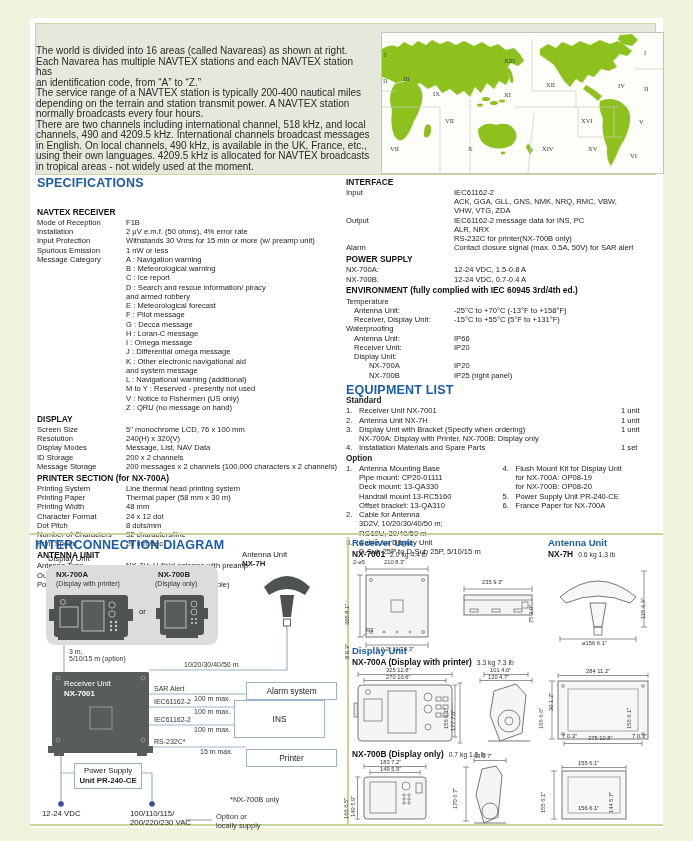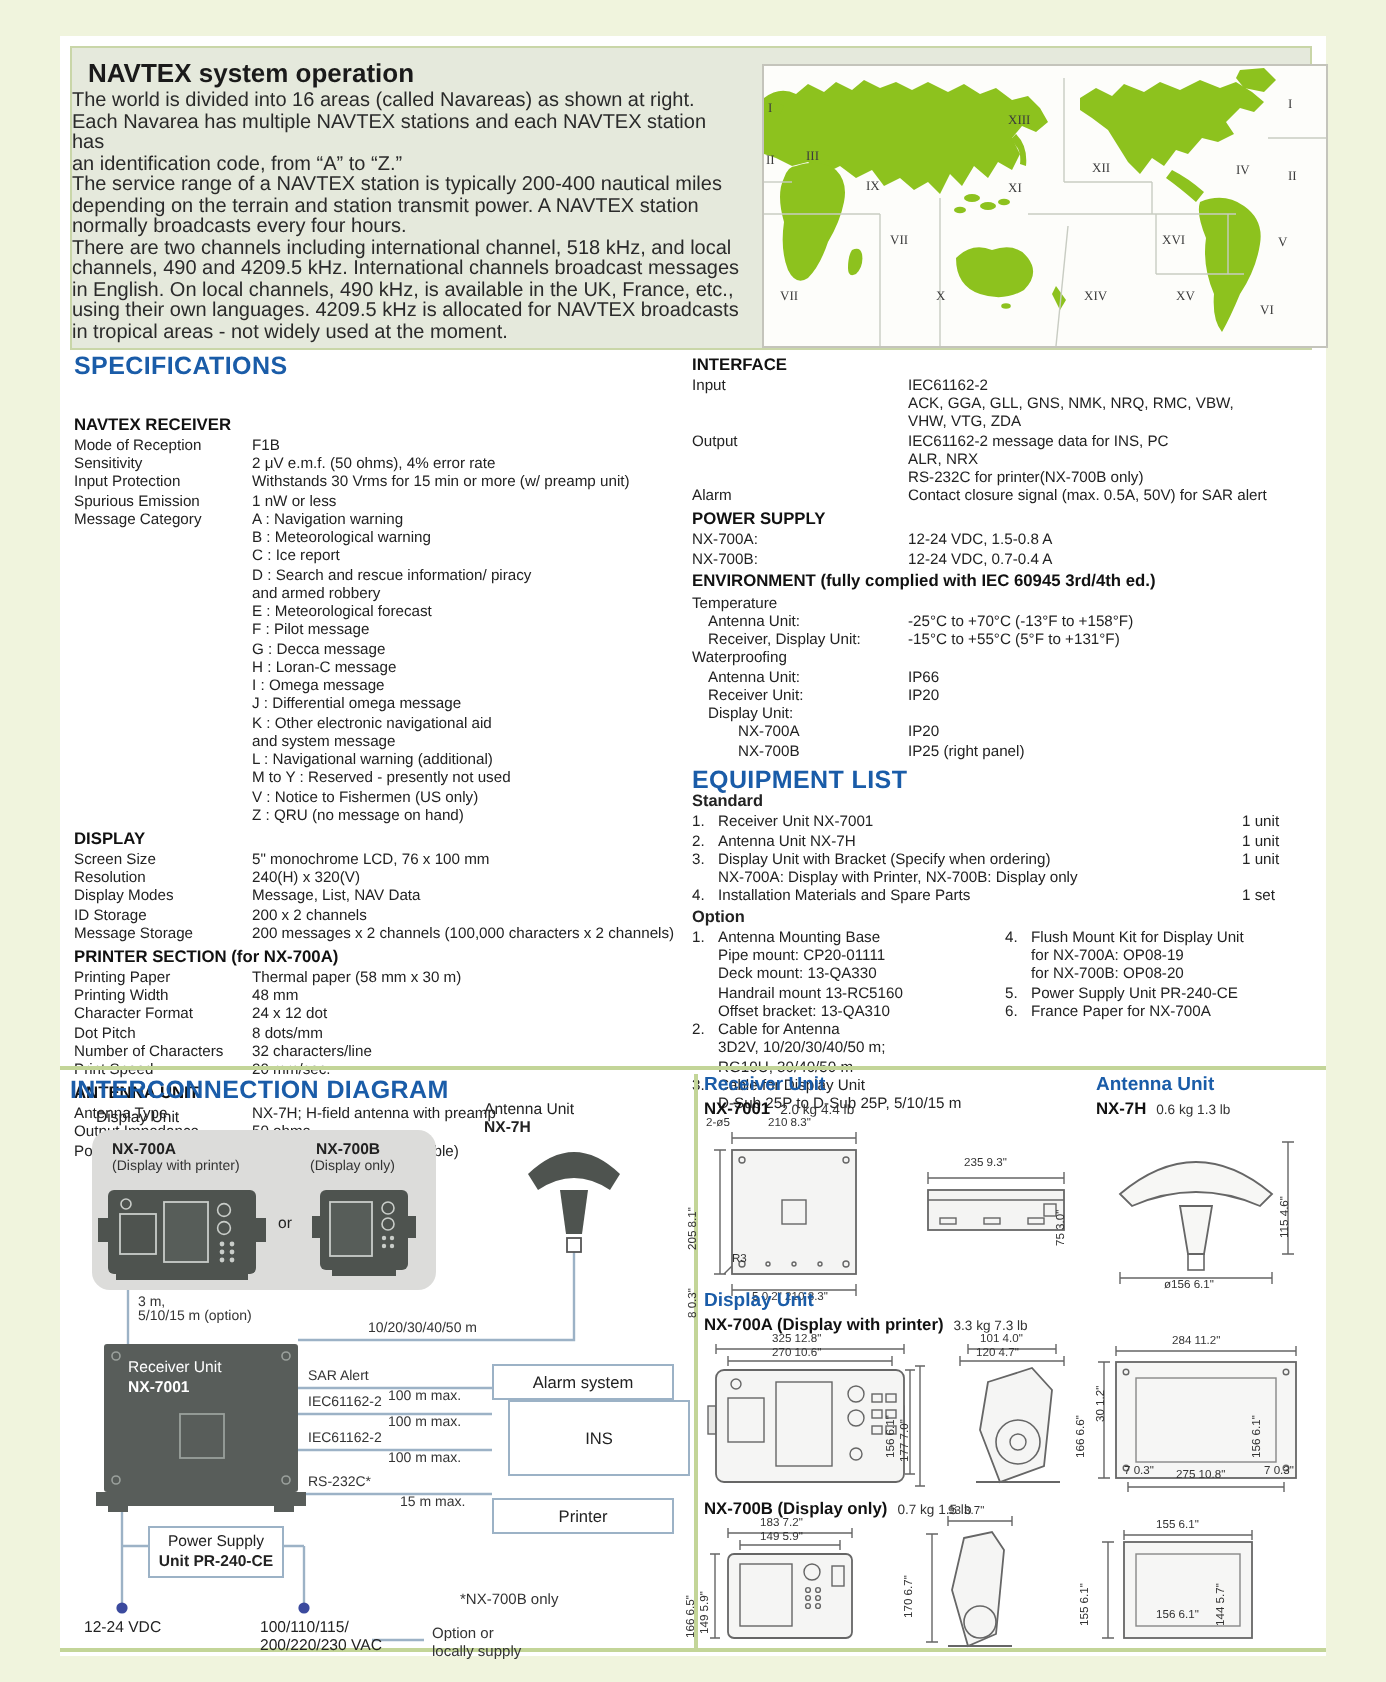--- a/index.html
+++ b/index.html
@@ -60,21 +60,20 @@
   .vdim{position:absolute;font-size:5.8px;color:#333;white-space:nowrap;transform:rotate(-90deg);transform-origin:left bottom}
   svg{display:block}
 </style>
 </head>
 <body>
 
 <div id="page">
 <div id="content">
 
   <div id="introBox" class="abs">
-    <div id="introTitle" class="abs">NAVTEX system operation</div>
     <div id="introBody" class="abs">The world is divided into 16 areas (called Navareas) as shown at right.
 Each Navarea has multiple NAVTEX stations and each NAVTEX station has
 an identification code, from “A” to “Z.”
 The service range of a NAVTEX station is typically 200-400 nautical miles
 depending on the terrain and station transmit power. A NAVTEX station
 normally broadcasts every four hours.
 There are two channels including international channel, 518 kHz, and local
 channels, 490 and 4209.5 kHz. International channels broadcast messages
 in English. On local channels, 490 kHz, is available in the UK, France, etc.,
 using their own languages. 4209.5 kHz is allocated for NAVTEX broadcasts
@@ -139,21 +138,21 @@
   <div id="specH" class="abs blue">SPECIFICATIONS</div>
 
   <div id="colL" class="abs">
     <div style="height:13px"></div>
     <div class="h3">NAVTEX RECEIVER</div>
     <div class="srow">
           <span class="sl">Mode of Reception</span>
           <span class="sv">F1B</span>
         </div>
     <div class="srow">
-          <span class="sl">Sensitivity</span>
+          <span class="sl">Installation</span>
           <span class="sv">2 μV e.m.f. (50 ohms), 4% error rate</span>
         </div>
     <div class="srow">
           <span class="sl">Input Protection</span>
           <span class="sv">Withstands 30 Vrms for 15 min or more (w/ preamp unit)</span>
         </div>
     <div class="srow">
           <span class="sl">Spurious Emission</span>
           <span class="sv">1 nW or less</span>
         </div>
@@ -192,20 +191,24 @@
         </div>
     <div class="srow">
           <span class="sl">ID Storage</span>
           <span class="sv">200 x 2 channels</span>
         </div>
     <div class="srow">
           <span class="sl">Message Storage</span>
           <span class="sv">200 messages x 2 channels (100,000 characters x 2 channels)</span>
         </div>
     <div class="h3">PRINTER SECTION (for NX-700A)</div>
+    <div class="srow">
+          <span class="sl">Printing System</span>
+          <span class="sv">Line thermal head printing system</span>
+        </div>
     <div class="srow">
           <span class="sl">Printing Paper</span>
           <span class="sv">Thermal paper (58 mm x 30 m)</span>
         </div>
     <div class="srow">
           <span class="sl">Printing Width</span>
           <span class="sv">48 mm</span>
         </div>
     <div class="srow">
           <span class="sl">Character Format</span>
@@ -455,21 +458,21 @@
     <span class="dlab7" style="left:160px;top:158px">100 m max.</span>
     <span class="dlab7" style="left:120px;top:161px">IEC61162-2</span>
     <span class="dlab7" style="left:160px;top:171px">100 m max.</span>
     <span class="dlab7" style="left:120px;top:179px">IEC61162-2</span>
     <span class="dlab7" style="left:160px;top:189px">100 m max.</span>
     <span class="dlab7" style="left:120px;top:201px">RS-232C*</span>
     <span class="dlab7" style="left:166px;top:211px">15 m max.</span>
     <div class="cbox" style="left:212px;top:145px;width:89px;height:16px">
           <span>Alarm system</span>
         </div>
-    <div class="cbox" style="left:220px;top:163px;width:89px;height:36px">
+    <div class="cbox" style="left:200px;top:163px;width:89px;height:36px">
           <span>INS</span>
         </div>
     <div class="cbox" style="left:212px;top:212px;width:89px;height:16px">
           <span>Printer</span>
         </div>
     <div class="cbox" style="left:40px;top:226px;width:66px;height:24px;flex-direction:column;line-height:10px;font-size:7.8px">
       <span>Power Supply</span>
       <span class="b">Unit PR-240-CE</span>
     </div>
     <span class="dlab" style="left:8px;top:272px">12-24 VDC</span>

